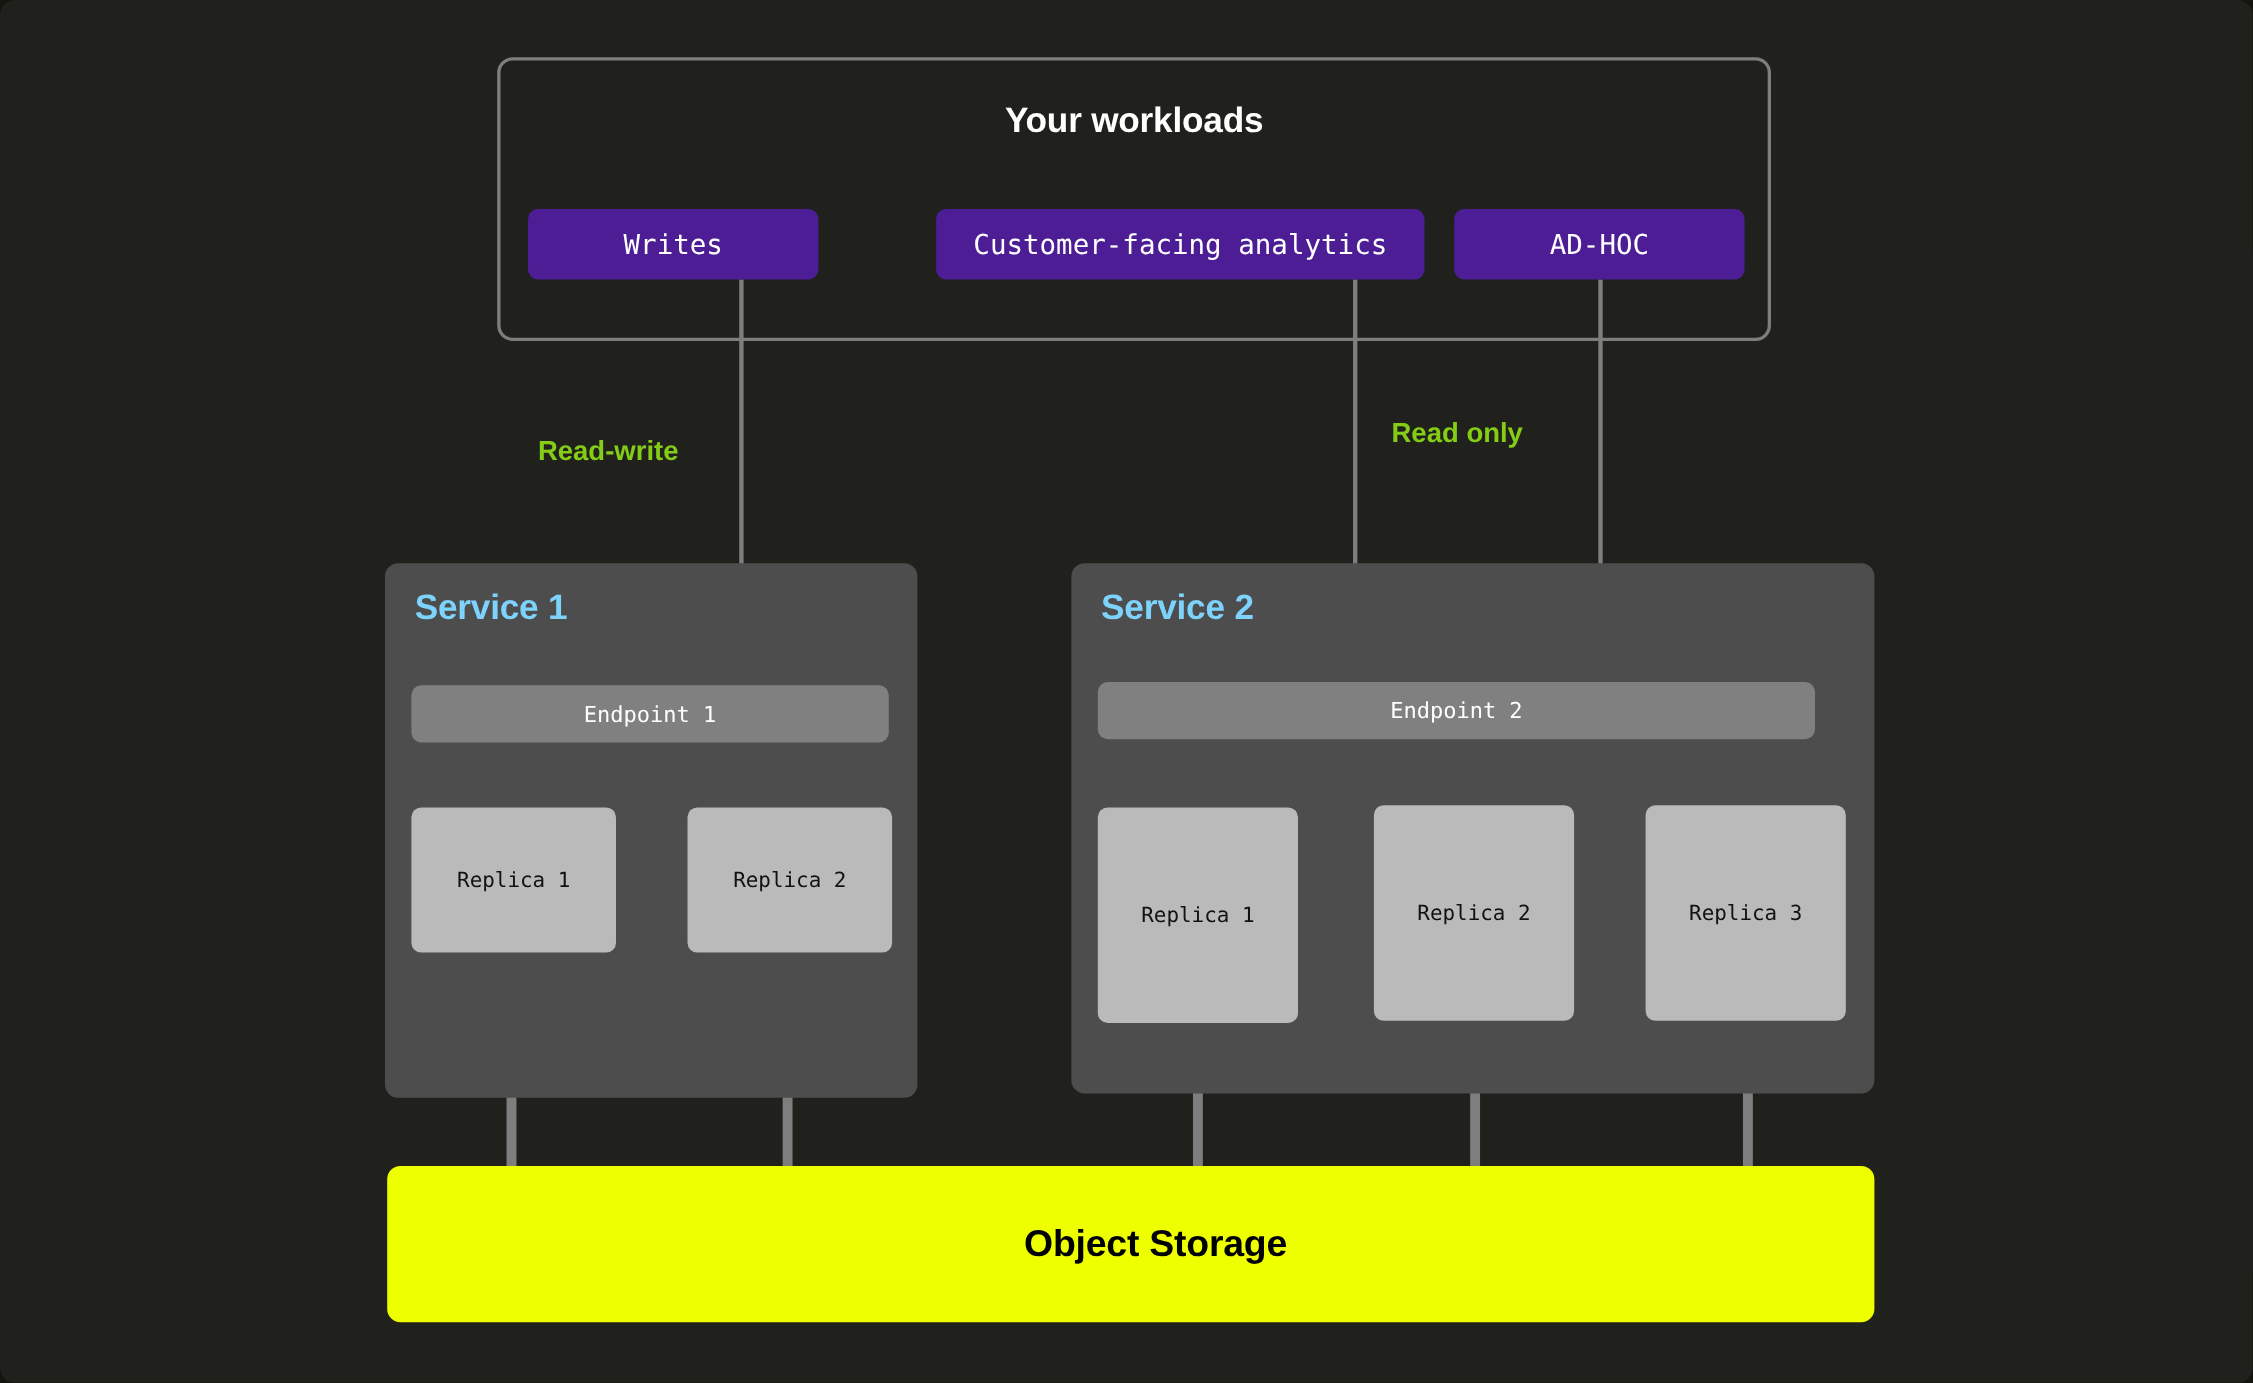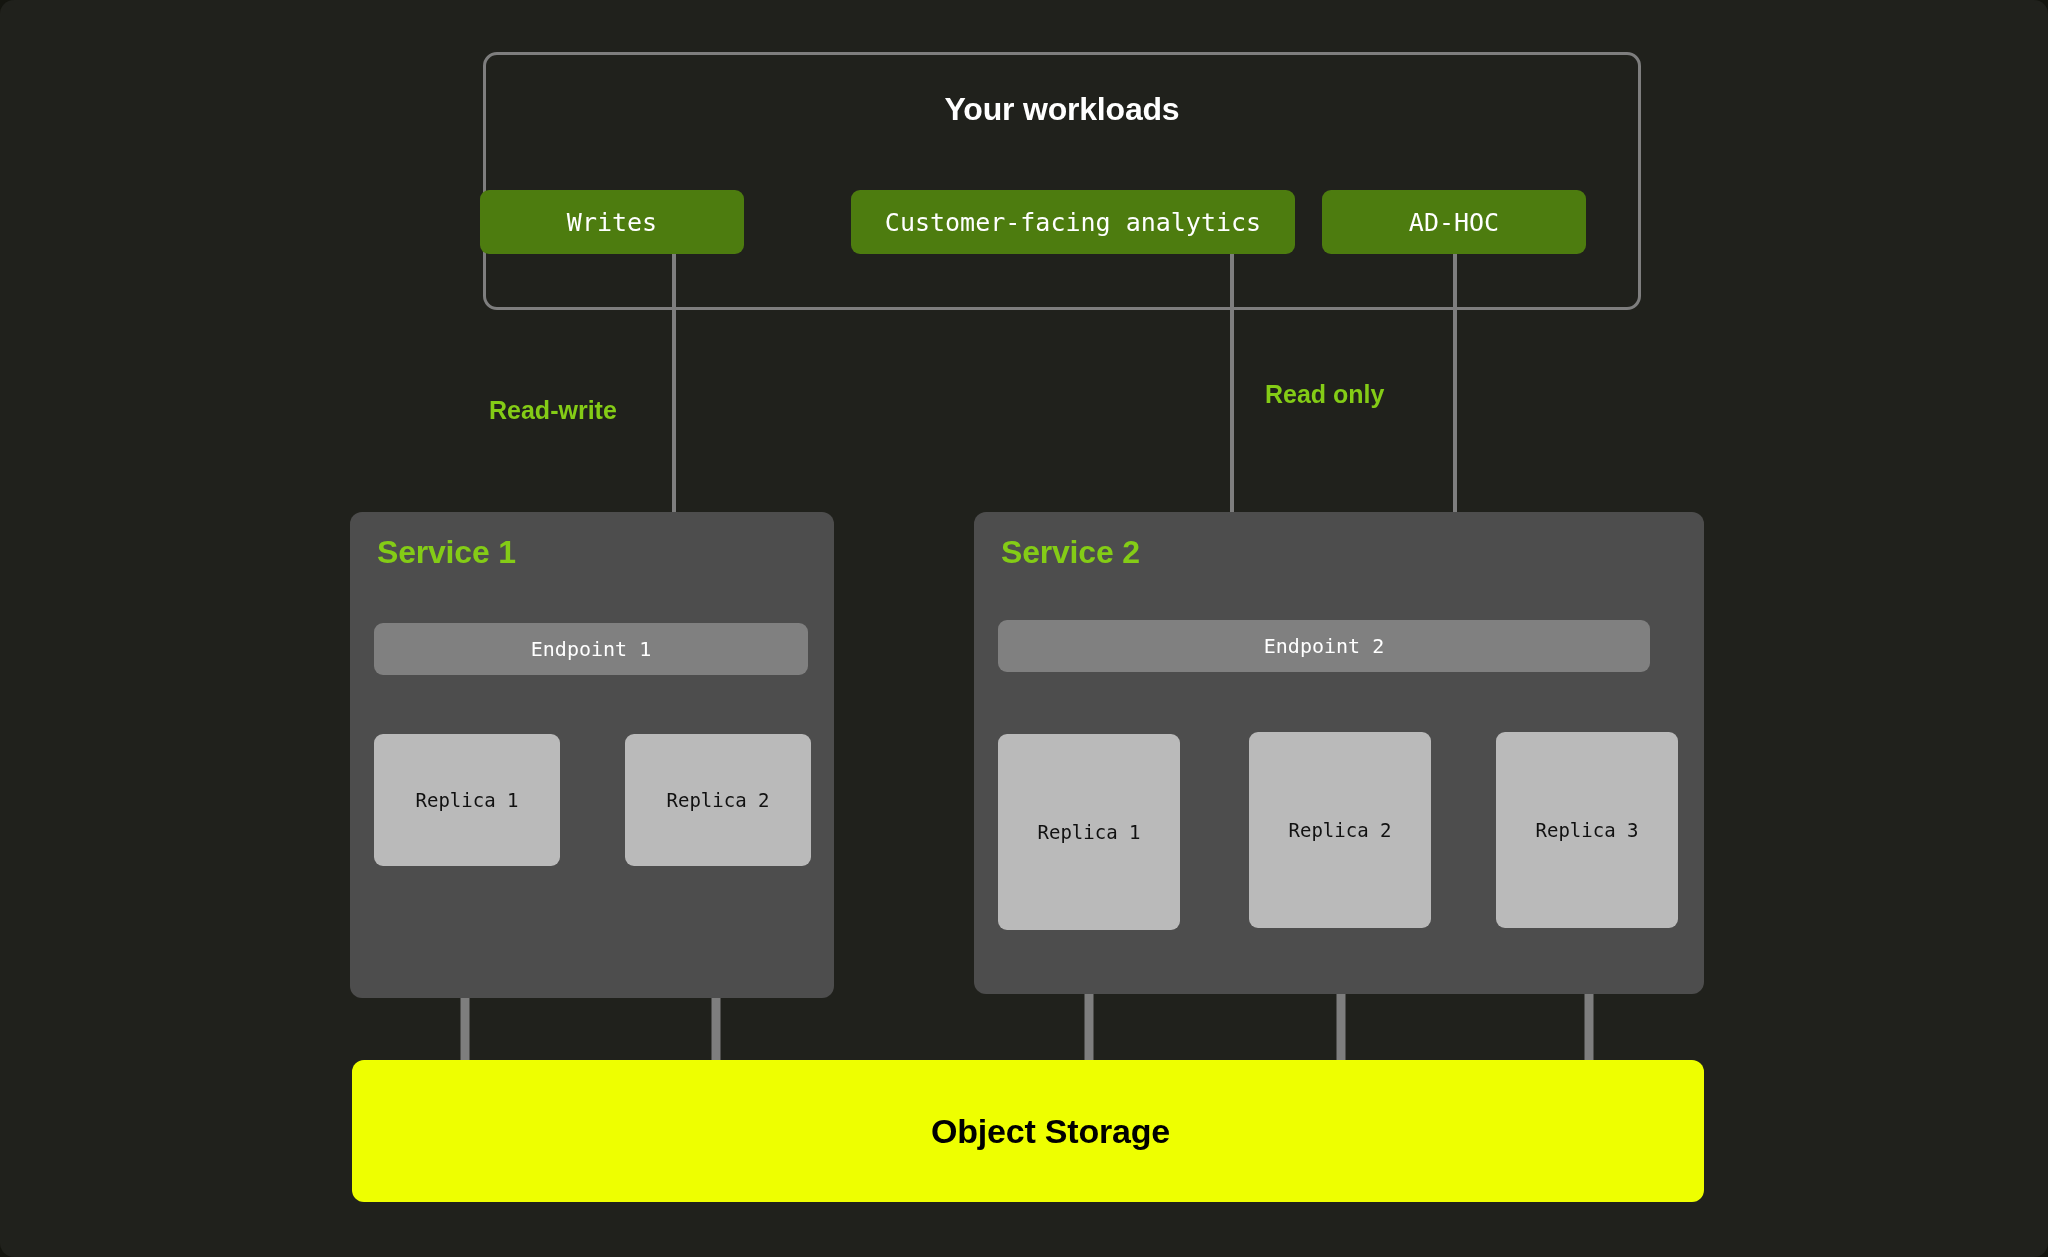--- a/index.html
+++ b/index.html
@@ -33,39 +33,38 @@
   
   #workloads-container {
     position: absolute;
     left: 452px;
     top: 52px;
     width: 1158px;
     height: 258px;
     border: 3px solid #7E7E7E;
     border-radius: 14px;
     z-index: 3;
-    margin-left: 31px;
   }
 
   #workloads-title {
     position: absolute;
     left: 0; top: 36px;
     width: 100%;
     text-align: center;
     color: #FFFFFF;
     font-size: 32px;
     font-weight: bold;
     letter-spacing: -0.2px;
   }
 
   .workload-box {
     position: absolute;
     top: 190px;
     height: 64px;
-    background: #4d7c0f;
+    background: #4c1d95;
     border-radius: 9px;
     display: flex;
     align-items: center;
     justify-content: center;
     color: #FFFFFF;
     font-family: "DejaVu Sans Mono", monospace;
     font-size: 25px;
     z-index: 4;
   }
   #workload-writes   { left: 480px;  width: 264px; }
@@ -91,21 +90,21 @@
     border-radius: 12px;
     z-index: 2;
   }
   #service-1 { left: 350px;  top: 512px; width: 484px;  height: 486px; }
   #service-2 { left: 974px;  top: 512px; width: 730px;  height: 482px; }
 
   .service-title {
     position: absolute;
     left: 27px;
     top: 22px;
-    color: #84cc16;
+    color: #7dd3fc;
     font-size: 32px;
     font-weight: bold;
     letter-spacing: -0.2px;
   }
 
   .endpoint {
     position: absolute;
     height: 52px;
     background: #808080;
     border-radius: 9px;

